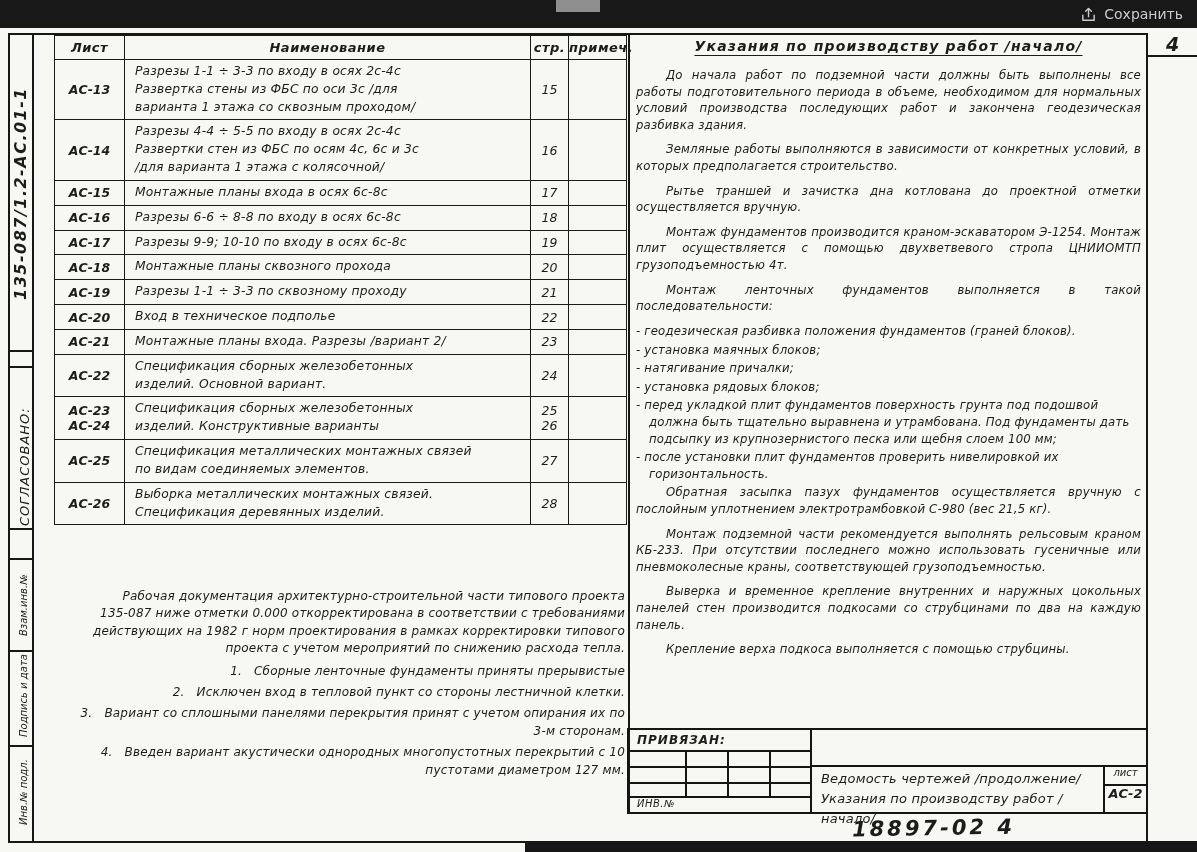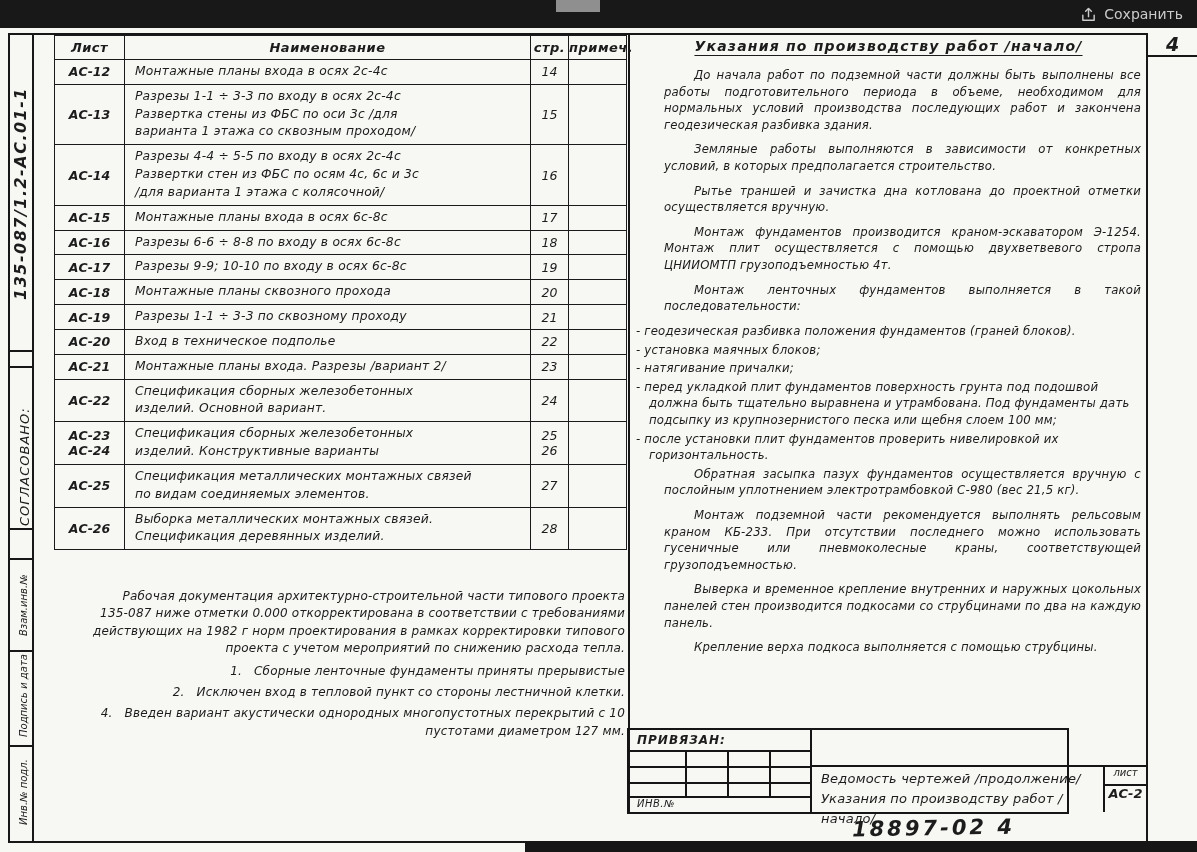--- a/index.html
+++ b/index.html
@@ -40,25 +40,25 @@
   .notes .p-indent { text-indent:30px; }
   .notes .p-indent2 { text-indent:14px; }
   .p-num { padding-left:38px; text-indent:-38px; white-space:pre-wrap; margin-bottom:4px; }
 
   
   .instructions { position:absolute; left:636px; top:8px; width:505px; height:688px; overflow:hidden; }
   .ititle-wrap { text-align:center; margin-bottom:12px; }
   .ititle { font-size:14px; font-weight:bold; letter-spacing:1.2px;
             text-decoration:underline; text-underline-offset:4px; }
   .iblock { font-size:11.7px; line-height:1.42; margin-bottom:8px; letter-spacing:0.2px; text-align:justify; }
-  .instructions .p-indent { text-indent:30px;margin-left:28px; }
+  .instructions .p-indent { text-indent:30px; }
   .p-bullet { padding-left:13px; text-indent:-13px; margin-bottom:2px; text-align:left; }
 
   
-  .stamp { position:absolute; left:627px; top:700px; width:442px; height:86px; border:2px solid #151515;font-style:italic; }
+  .stamp { position:absolute; left:627px; top:700px; width:521px; height:86px; border:2px solid #151515;font-style:italic; }
   .stamp .line { background:#151515; }
   .stamp-privyazan { position:absolute; left:8px; top:3px; font-size:12px; letter-spacing:1px; font-weight:bold; }
   .stamp-inv { position:absolute; left:8px; top:68px; font-size:10px; letter-spacing:0.5px; }
   .stamp-title { position:absolute; left:192px; top:39px; width:278px; font-size:13px; line-height:1.55;
                  letter-spacing:0.2px; }
   .sheet-label { position:absolute; left:476px; top:37px; width:41px; text-align:center; font-size:10px; }
   .sheet-value { position:absolute; left:476px; top:56px; width:41px; text-align:center;
                  font-size:13px; font-weight:bold; }
   .doc-number { position:absolute; left:852px; top:788px; font-size:21px; letter-spacing:3px;
                 font-weight:bold; transform:rotate(-1deg); }
@@ -117,26 +117,20 @@
       <thead>
         <tr>
           <th>Лист</th>
           <th>Наименование</th>
           <th>стр.</th>
           <th>примеч.</th>
         </tr>
       </thead>
       <tbody>
 
-      <tr>
-          <td class="c-sheet">АС-12</td>
-          <td class="c-name">Монтажные планы входа в осях 2с-4с</td>
-          <td class="c-page">14</td>
-          <td class="c-note"></td>
-        </tr>
           <tr>
           <td class="c-sheet">АС-13</td>
           <td class="c-name">Разрезы 1-1 ÷ 3-3 по входу в осях 2с-4с
 Развертка стены из ФБС по оси 3с /для
 варианта 1 этажа со сквозным проходом/</td>
           <td class="c-page">15</td>
           <td class="c-note"></td>
         </tr>
           <tr>
           <td class="c-sheet">АС-14</td>
@@ -219,37 +213,39 @@
           <td class="c-note"></td>
         </tr>
         </tbody>
     </table>
 
     <div class="notes">
 
     <div class="nblock p-indent">Рабочая документация архитектурно-строительной части типового проекта 135-087 ниже отметки 0.000 откорректирована в соответствии с требованиями действующих на 1982 г норм проектирования в рамках корректировки типового проекта с учетом мероприятий по снижению расхода тепла.</div>
         <div class="nblock p-num">1.   Сборные ленточные фундаменты приняты прерывистые</div>
         <div class="nblock p-num">2.   Исключен вход в тепловой пункт со стороны лестничной клетки.</div>
+        <div class="nblock p-num">3.   Вариант со сплошными панелями перекрытия принят с учетом опирания их по 3-м сторонам.</div>
         <div class="nblock p-num">4.   Введен вариант акустически однородных многопустотных перекрытий с 10 пустотами диаметром 127 мм.</div>
       </div>
 
     <div class="instructions">
       <div class="ititle-wrap">
         <span class="ititle">Указания по производству работ /начало/</span>
       </div>
       <div>
 
       <div class="iblock p-indent">До начала работ по подземной части должны быть выполнены все работы подготовительного периода в объеме, необходимом для нормальных условий производства последующих работ и закончена геодезическая разбивка здания.</div>
           <div class="iblock p-indent">Земляные работы выполняются в зависимости от конкретных условий, в которых предполагается строительство.</div>
           <div class="iblock p-indent">Рытье траншей и зачистка дна котлована до проектной отметки осуществляется вручную.</div>
           <div class="iblock p-indent">Монтаж фундаментов производится краном-эскаватором Э-1254. Монтаж плит осуществляется с помощью двухветвевого стропа ЦНИИОМТП грузоподъемностью 4т.</div>
           <div class="iblock p-indent">Монтаж ленточных фундаментов выполняется в такой последовательности:</div>
           <div class="iblock p-bullet">- геодезическая разбивка положения фундаментов (граней блоков).</div>
           <div class="iblock p-bullet">- установка маячных блоков;</div>
           <div class="iblock p-bullet">- натягивание причалки;</div>
+          <div class="iblock p-bullet">- установка рядовых блоков;</div>
           <div class="iblock p-bullet">- перед укладкой плит фундаментов поверхность грунта под подошвой должна быть тщательно выравнена и утрамбована. Под фундаменты дать подсыпку из крупнозернистого песка или щебня слоем 100 мм;</div>
           <div class="iblock p-bullet">- после установки плит фундаментов проверить нивелировкой их горизонтальность.</div>
           <div class="iblock p-indent">Обратная засыпка пазух фундаментов осуществляется вручную с послойным уплотнением электротрамбовкой С-980 (вес 21,5 кг).</div>
           <div class="iblock p-indent">Монтаж подземной части рекомендуется выполнять рельсовым краном КБ-233. При отсутствии последнего можно использовать гусеничные или пневмоколесные краны, соответствующей грузоподъемностью.</div>
           <div class="iblock p-indent">Выверка и временное крепление внутренних и наружных цокольных панелей стен производится подкосами со струбцинами по два на каждую панель.</div>
           <div class="iblock p-indent">Крепление верха подкоса выполняется с помощью струбцины.</div>
         </div>
     </div>
 
     <div class="stamp">

